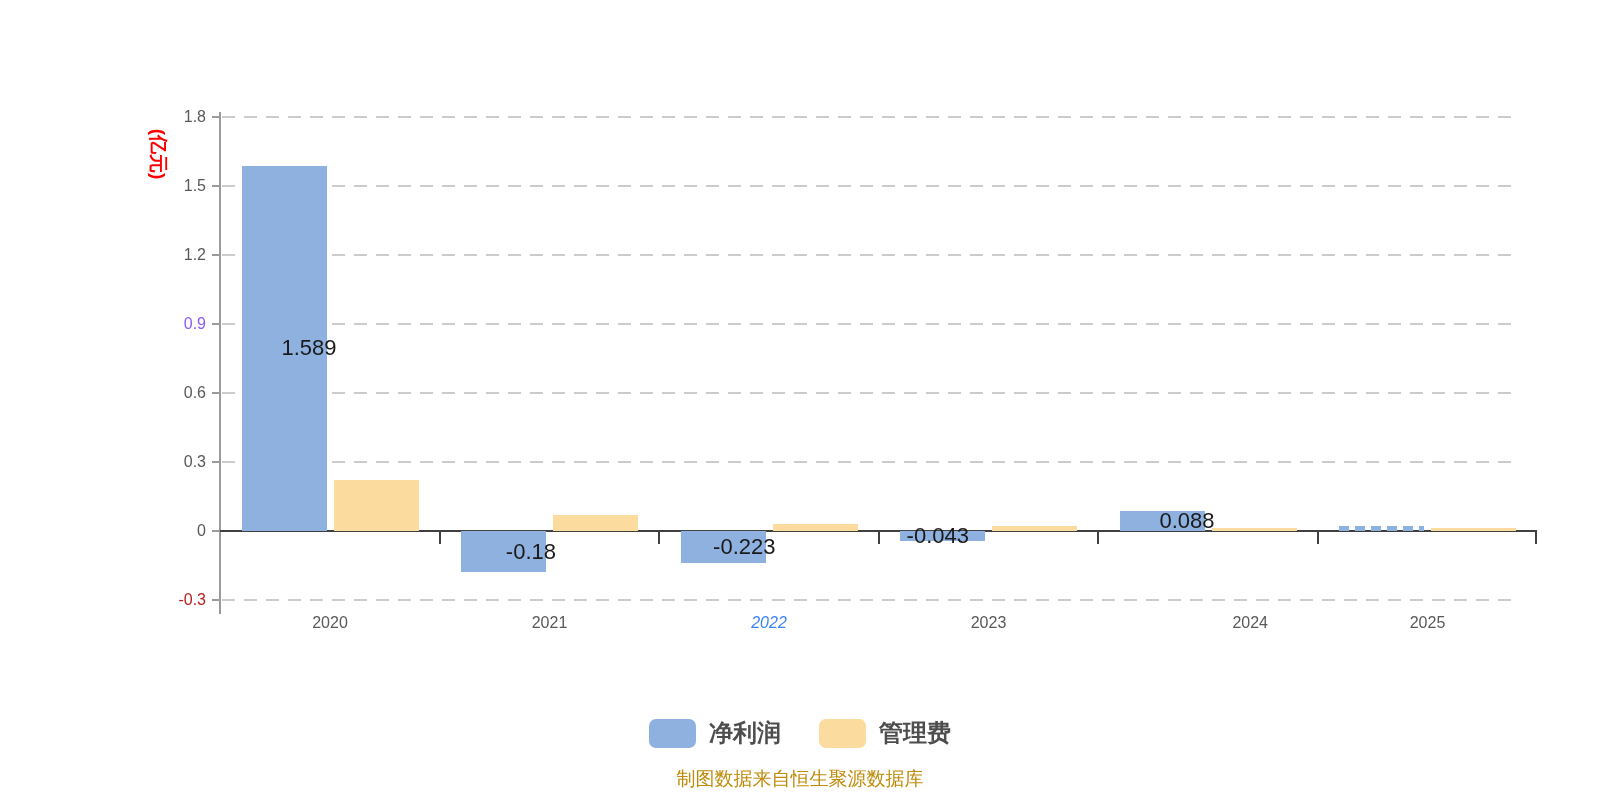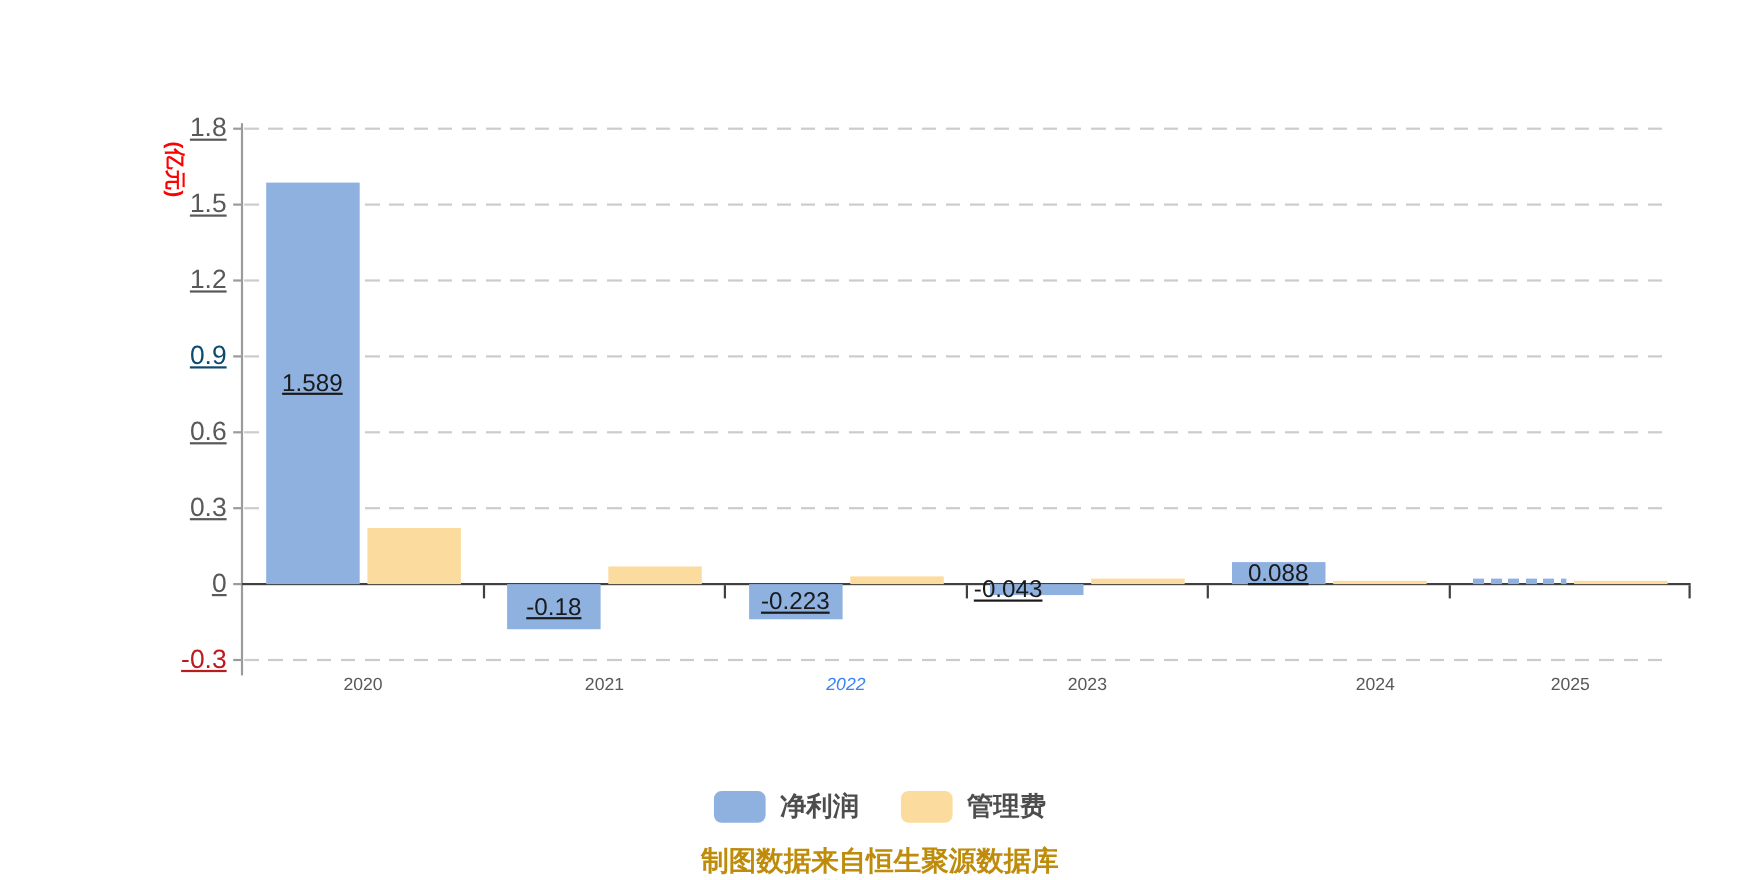--- a/index.html
+++ b/index.html
@@ -13,52 +13,52 @@
   }
   #plot{position:absolute;inset:0;}
   #plot div{position:absolute;}
   .ylab{
     position:absolute;left:118px;top:143px;width:80px;height:22px;
     text-align:center;font-size:19px;font-weight:bold;line-height:22px;
     transform:rotate(90deg);transform-origin:center center;
   }
   .gridline{height:2px;}
   .ytick{width:8px;height:2px;}
-  .yticklabel{width:76px;height:26px;line-height:26px;text-align:right;font-size:24px;text-decoration:underline;}
+  .yticklabel{width:76px;height:26px;line-height:26px;text-align:right;font-size:16px;}
   .xticklabel{width:120px;height:26px;line-height:26px;text-align:center;font-size:16px;}
-  .barlabel{width:105px;height:26px;line-height:26px;text-align:center;font-size:22px;text-decoration:underline;}
+  .barlabel{width:105px;height:26px;line-height:26px;text-align:right;font-size:22px;}
   .legend{
     position:absolute;top:717px;left:0;width:100%;
     display:flex;justify-content:center;align-items:center;gap:38px;
   }
   .legend-item{display:flex;align-items:center;gap:13px;cursor:default;}
   .swatch{width:47px;height:29px;border-radius:7px;display:inline-block;}
   .legend-label{font-size:24px;font-weight:bold;}
   .source{
     position:absolute;top:766px;left:0;width:100%;text-align:center;
-    font-size:25px;font-weight:bold;
+    font-size:19px;font-weight:normal;
   }
 </style>
 </head>
 <body>
 
 <div class="canvas">
   <div id="plot">
       <div class="gridline" style="left: 222px; width: 1290px; top: 116px; background: repeating-linear-gradient(90deg, rgb(204, 204, 204) 0px, rgb(204, 204, 204) 13px, transparent 13px, transparent 22px);"></div>
       <div class="ytick" style="left: 212px; top: 116px; background: rgb(155, 155, 155);"></div>
       <div class="yticklabel" style="left: 130px; top: 104px; color: rgb(89, 89, 89);">1.8</div>
       <div class="gridline" style="left: 222px; width: 1290px; top: 185px; background: repeating-linear-gradient(90deg, rgb(204, 204, 204) 0px, rgb(204, 204, 204) 13px, transparent 13px, transparent 22px);"></div>
       <div class="ytick" style="left: 212px; top: 185px; background: rgb(155, 155, 155);"></div>
       <div class="yticklabel" style="left: 130px; top: 173px; color: rgb(89, 89, 89);">1.5</div>
       <div class="gridline" style="left: 222px; width: 1290px; top: 254px; background: repeating-linear-gradient(90deg, rgb(204, 204, 204) 0px, rgb(204, 204, 204) 13px, transparent 13px, transparent 22px);"></div>
       <div class="ytick" style="left: 212px; top: 254px; background: rgb(155, 155, 155);"></div>
       <div class="yticklabel" style="left: 130px; top: 242px; color: rgb(89, 89, 89);">1.2</div>
       <div class="gridline" style="left: 222px; width: 1290px; top: 323px; background: repeating-linear-gradient(90deg, rgb(204, 204, 204) 0px, rgb(204, 204, 204) 13px, transparent 13px, transparent 22px);"></div>
       <div class="ytick" style="left: 212px; top: 323px; background: rgb(155, 155, 155);"></div>
-      <div class="yticklabel" style="left: 130px; top: 311px; color: #0c4a6e;">0.9</div>
+      <div class="yticklabel" style="left: 130px; top: 311px; color: #8b5cf6;">0.9</div>
       <div class="gridline" style="left: 222px; width: 1290px; top: 392px; background: repeating-linear-gradient(90deg, rgb(204, 204, 204) 0px, rgb(204, 204, 204) 13px, transparent 13px, transparent 22px);"></div>
       <div class="ytick" style="left: 212px; top: 392px; background: rgb(155, 155, 155);"></div>
       <div class="yticklabel" style="left: 130px; top: 380px; color: rgb(89, 89, 89);">0.6</div>
       <div class="gridline" style="left: 222px; width: 1290px; top: 461px; background: repeating-linear-gradient(90deg, rgb(204, 204, 204) 0px, rgb(204, 204, 204) 13px, transparent 13px, transparent 22px);"></div>
       <div class="ytick" style="left: 212px; top: 461px; background: rgb(155, 155, 155);"></div>
       <div class="yticklabel" style="left: 130px; top: 449px; color: rgb(89, 89, 89);">0.3</div>
       <div class="ytick" style="left: 212px; top: 530px; background: rgb(155, 155, 155);"></div>
       <div class="yticklabel" style="left: 130px; top: 518px; color: rgb(89, 89, 89);">0</div>
       <div class="gridline" style="left: 222px; width: 1290px; top: 599px; background: repeating-linear-gradient(90deg, rgb(204, 204, 204) 0px, rgb(204, 204, 204) 13px, transparent 13px, transparent 22px);"></div>
       <div class="ytick" style="left: 212px; top: 599px; background: rgb(155, 155, 155);"></div>

